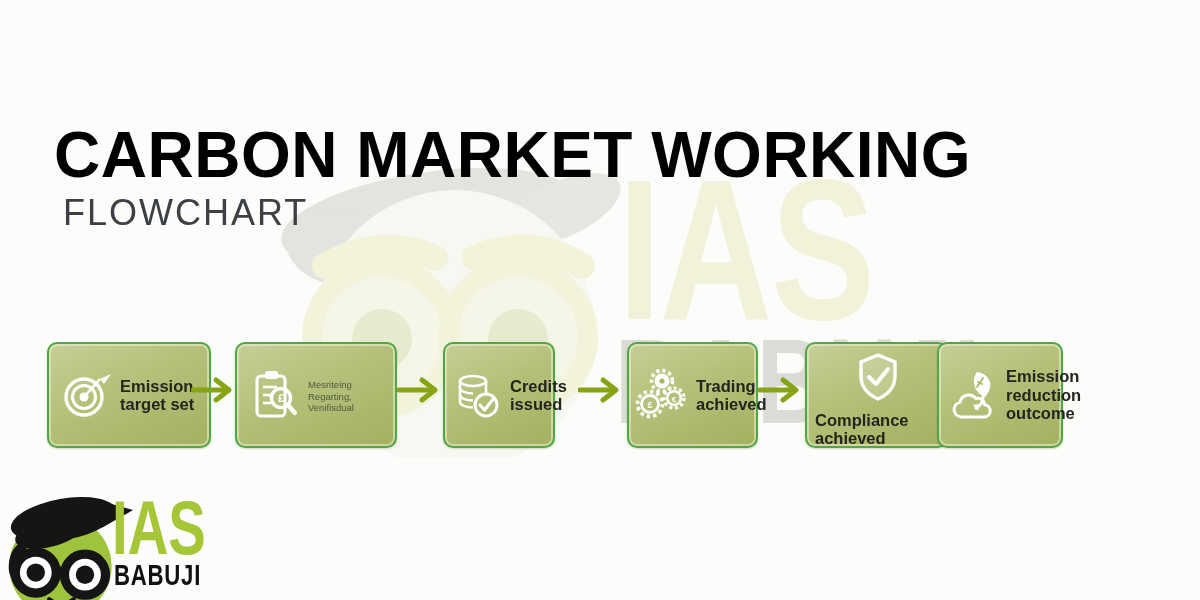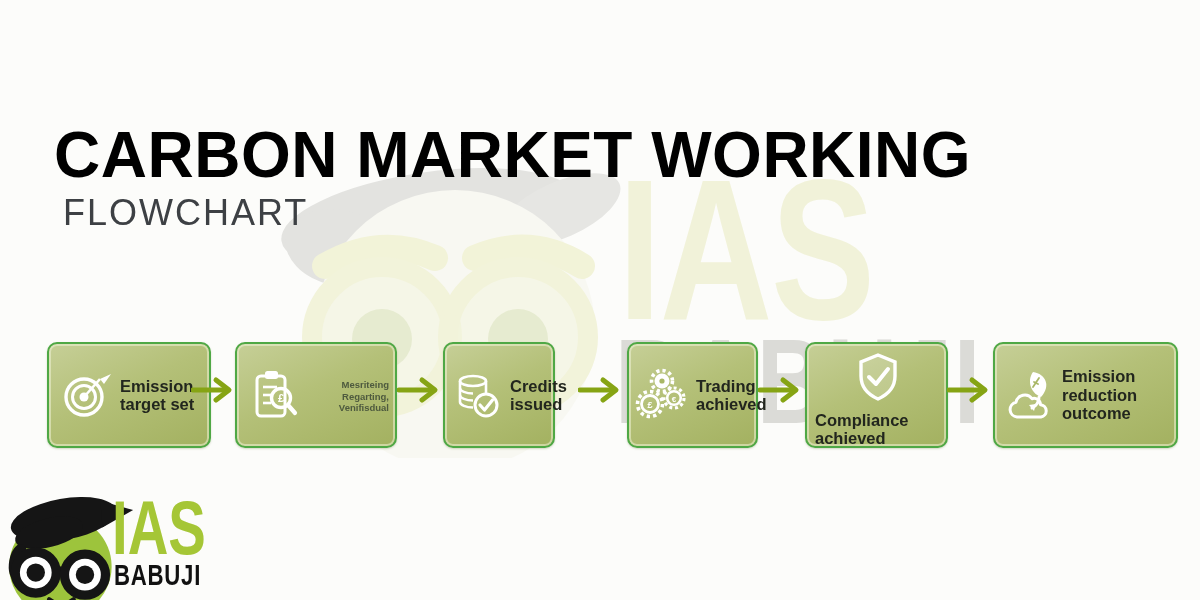--- a/index.html
+++ b/index.html
@@ -33,21 +33,21 @@
     border:2px solid #4fa845;border-radius:10px;
     background:linear-gradient(155deg,#c6cf97 0%,#b4c078 45%,#a3b160 100%);
     box-shadow:inset 0 0 0 2px rgba(238,243,214,0.55), 0 1px 2px rgba(90,110,40,0.25);
     display:flex;align-items:center;padding:6px 6px 6px 10px;gap:7px;
   }
   .box .icon{flex:0 0 auto;}
   .box .label{
     font-size:16.5px;font-weight:700;line-height:1.12;color:#22261e;
   }
   .box .sublabel{
-    font-size:9.5px;font-weight:700;line-height:1.2;color:#4e5a3e;margin-top:3px;text-align:right;
+    font-size:9.5px;font-weight:400;line-height:1.2;color:#4e5a3e;margin-top:3px;
   }
   .arrow{position:absolute;top:375px;z-index:3;}
   
   #logo{position:absolute;left:4px;top:486px;z-index:4;}
   #logo-ias{
     position:absolute;left:112px;top:490px;z-index:4;line-height:1;
     font-size:76px;font-weight:800;color:#a5c636;transform:scaleX(0.74);transform-origin:left top;
   }
   #logo-babuji{
     position:absolute;left:114px;top:560px;z-index:4;line-height:1;
@@ -160,21 +160,21 @@
       <polyline points="16,27 23,34 35,19" stroke="#fff" stroke-width="4" fill="none" stroke-linecap="round" stroke-linejoin="round"></polyline>
     </svg>
     <div class="label">Compliance achieved</div>
   </div>
 
   <svg class="arrow" style="left:947px;" width="46" height="30" viewBox="0 0 46 30">
     <path d="M2,15 L33,15" stroke="#86a414" stroke-width="5" stroke-linecap="round"></path>
     <path d="M25,5 L38,15 L25,25" stroke="#86a414" stroke-width="5" fill="none" stroke-linecap="round" stroke-linejoin="round"></path>
   </svg>
 
-  <div class="box" style="left:993px;width:185px;padding-left:8px;">
+  <div class="box" style="left:937px;width:126px;padding-left:8px;">
     <svg class="icon" width="52" height="56" viewBox="0 0 52 56">
       <path d="M30,5 C43,7 48,19 38,30 C27,26 24,13 30,5 Z" fill="#fff"></path>
       <path d="M36,11 L30,20 M31,15 L35,17" stroke="#a9b766" stroke-width="1.8" stroke-linecap="round"></path>
       <path d="M36,30 C36,36 33,39 29,41" stroke="#fff" stroke-width="3" fill="none" stroke-linecap="round"></path>
       <polygon points="26,38 31,44 33,37" fill="#fff"></polygon>
       <path d="M14,50 a7.5,7.5 0 0 1 -1,-14.8 a9,9 0 0 1 16,-3.5 a6.5,6.5 0 0 1 8.5,6 a6.2,6.2 0 0 1 0.5,12.3 Z" stroke="#fff" stroke-width="3" fill="none" stroke-linejoin="round"></path>
     </svg>
     <div class="label">Emission reduction outcome</div>
   </div>
 

